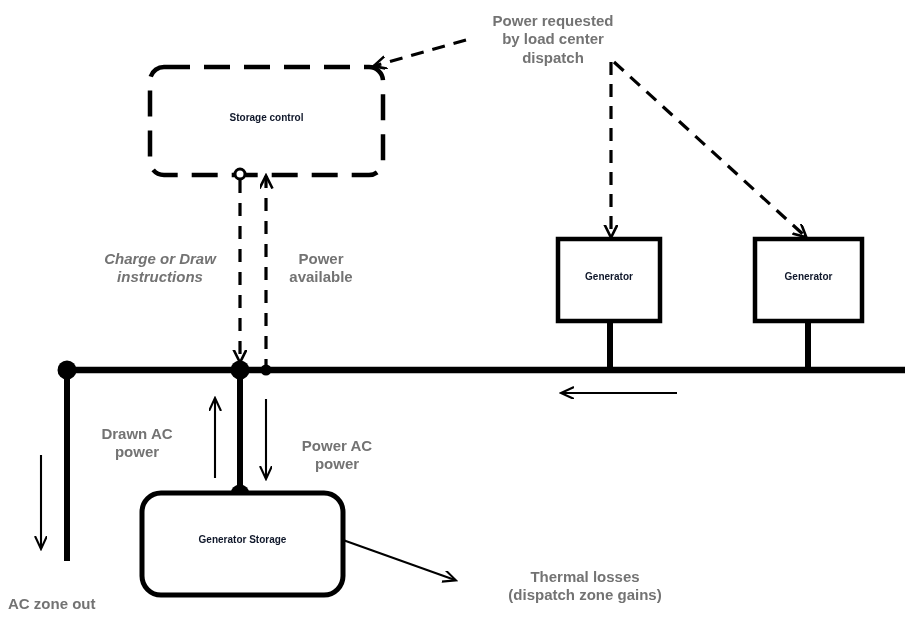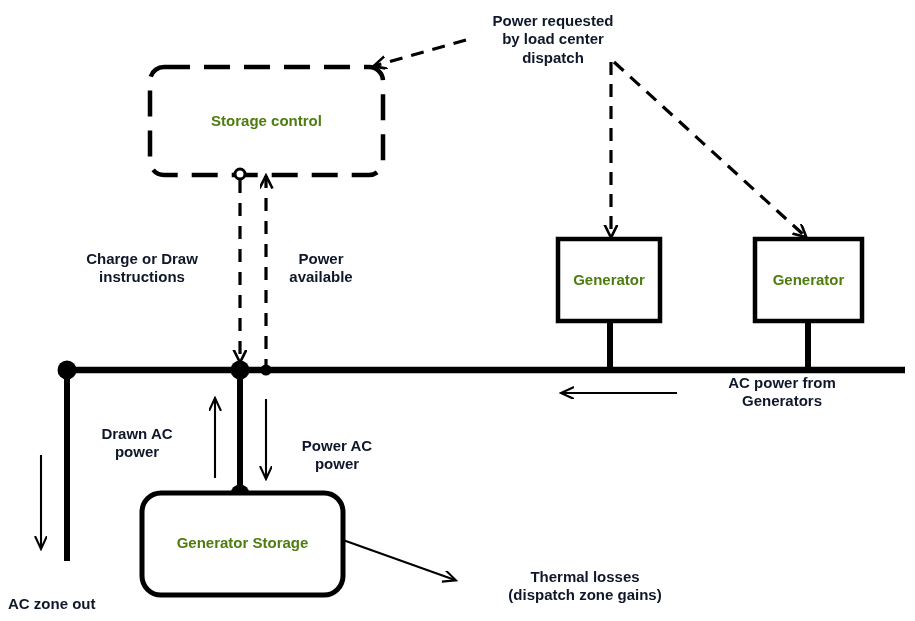--- a/index.html
+++ b/index.html
@@ -20,32 +20,32 @@
     top: 0;
     left: 0;
     width: 915px;
     height: 621px;
   }
   .lbl {
     position: absolute;
     font-family: "Liberation Sans", sans-serif;
     font-weight: bold;
     font-size: 15px;
-    color: #0f172a;
+    color: #737373;
     line-height: 1.22;
     white-space: pre;
   }
   .lbl.center { text-align: center; }
   .lbl.left { text-align: left; }
   .box-title {
     position: absolute;
     font-family: "Liberation Sans", sans-serif;
     font-weight: bold;
-    font-size: 15px;
-    color: #4d7c0f;
+    font-size: 10px;
+    color: #0f172a;
     text-align: center;
     white-space: pre;
   }
 </style>
 </head>
 <body>
 
 <div id="canvas">
 
   <svg class="layer" viewBox="0 0 915 621">
@@ -105,28 +105,26 @@
   <div class="box-title" style="left:558px; top:271px; width:102px;">Generator</div>
 
   <div class="box-title" style="left:755px; top:271px; width:107px;">Generator</div>
 
   <div class="box-title" style="left:142px; top:534px; width:201px;">Generator Storage</div>
 
   <div class="lbl center" style="left:463px; top:12px; width:180px;">Power requested
 by load center
 dispatch</div>
 
-  <div class="lbl center" style="left:70px; top:250px; width:144px;">Charge or Draw
+  <div class="lbl center" style="left:88px; top:250px; width:144px;font-style:italic;">Charge or Draw
 instructions</div>
 
   <div class="lbl center" style="left:277px; top:250px; width:88px;">Power
 available</div>
 
-  <div class="lbl center" style="left:715px; top:374px; width:134px;">AC power from
-Generators</div>
 
   <div class="lbl center" style="left:88px; top:425px; width:98px;">Drawn AC
 power</div>
 
   <div class="lbl center" style="left:288px; top:437px; width:98px;">Power AC
 power</div>
 
   <div class="lbl left" style="left:8px; top:595px; width:140px;">AC zone out</div>
 
   <div class="lbl center" style="left:478px; top:568px; width:214px;">Thermal losses

